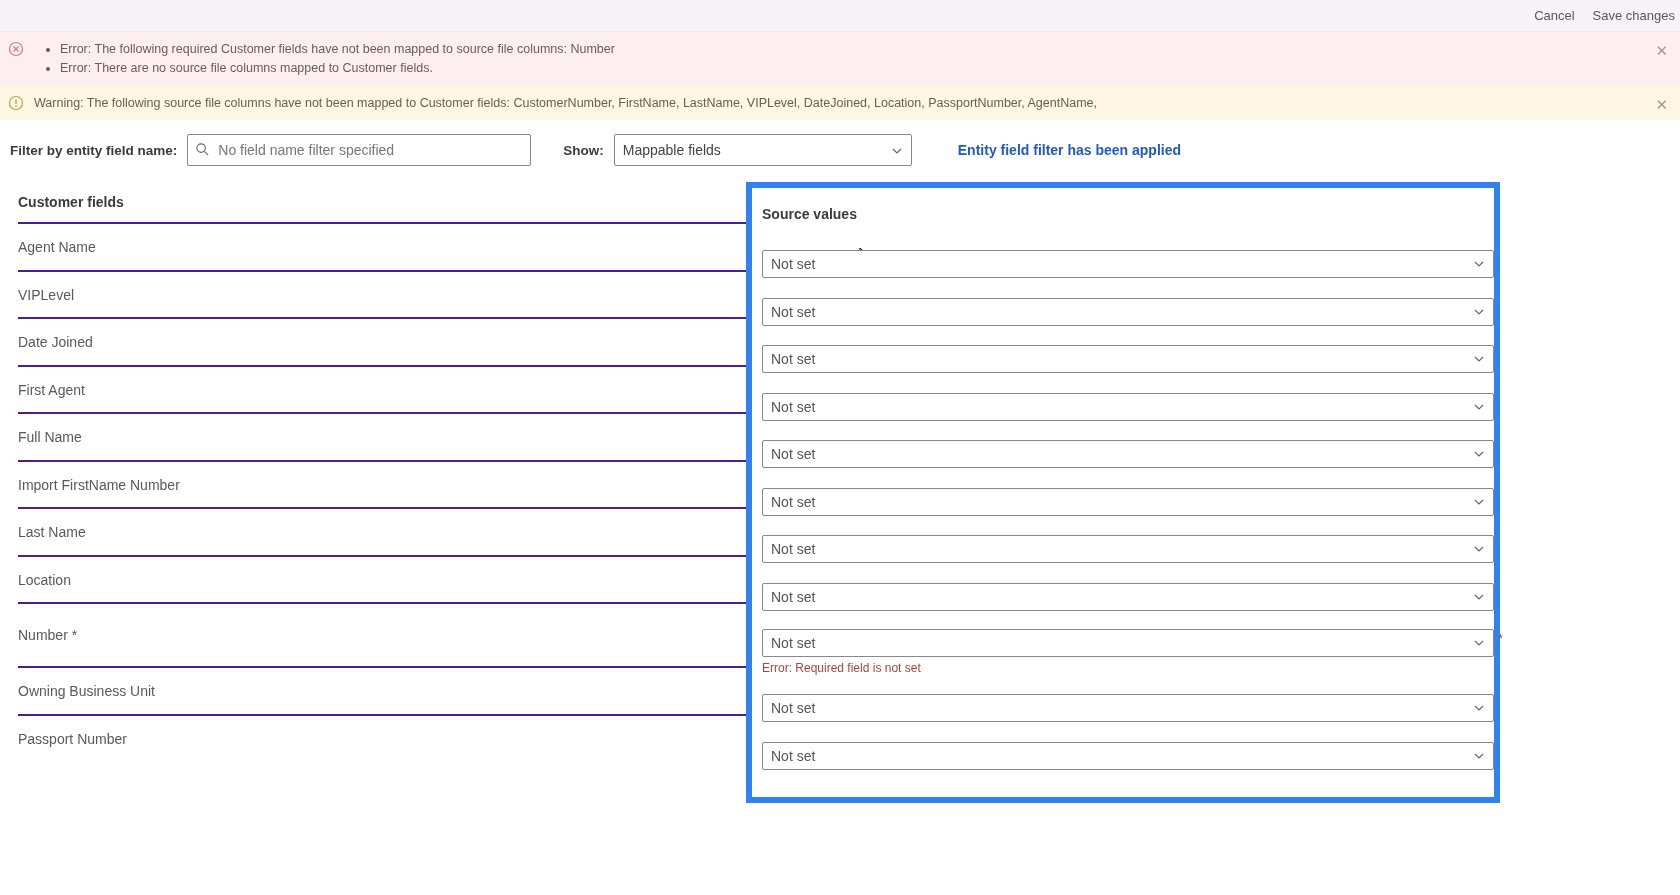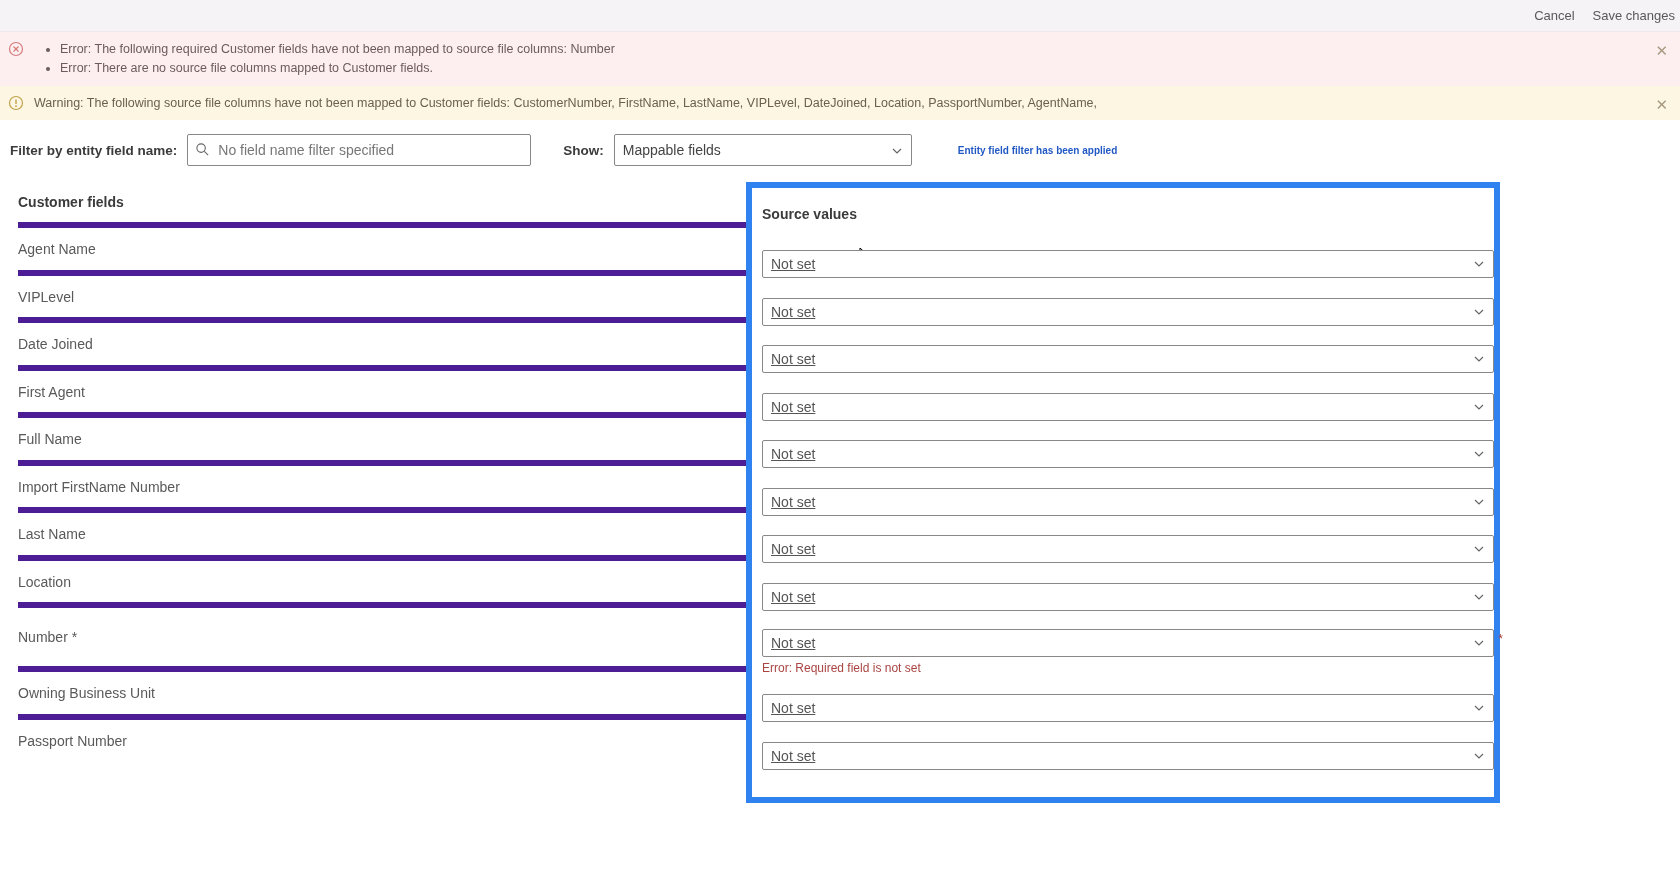--- a/index.html
+++ b/index.html
@@ -119,21 +119,21 @@
     cursor: pointer;
   }
   .select .chev {
     position: absolute;
     right: 8px; top: 10px;
     color: #666;
   }
   .filter-applied {
     color: #2159c4;
     font-weight: 600;
-    font-size: 10px;
+    font-size: 14px;
     margin-left: 36px;
   }
 
   .mapping-area {
     position: relative;
     display: flex;
     margin-top: 2px;
   }
   .left-col {
     width: 736px;
@@ -153,40 +153,39 @@
     color: #3b3b3b;
     height: 40px;
     display:flex;
     align-items:center;
   }
   .left-col .col-head { padding-left: 0; }
   .row {
     height: 47.5px;
     display: flex;
     align-items: center;
-    border-top: 6px solid #4c1d95;
+    border-top: 2px solid #4c1d95;
     font-size: 14px;
     color: #595959;
   }
   .left-col .row:first-of-type { border-top: none; }
   .right-col .rows { padding-top: 6px; }
   .src-select {
     position: relative;
     display: flex;
     align-items: center;
     width: 100%;
     height: 28px;
     border: 1px solid #8a8886;
     border-radius: 2px;
     background: #fff;
     padding: 0 24px 0 8px;
     font-size: 14px;
     color: #555;
     cursor: pointer;
-    text-decoration: underline;
   }
   .src-select .chev {
     position: absolute; right: 8px; top: 7px; color: #666;
   }
   .err-text {
     color: #a94442;
     font-size: 12px;
     margin-top: 4px;
   }
   .row-block { height: 47.5px; display:flex; flex-direction:column; justify-content:center; }

